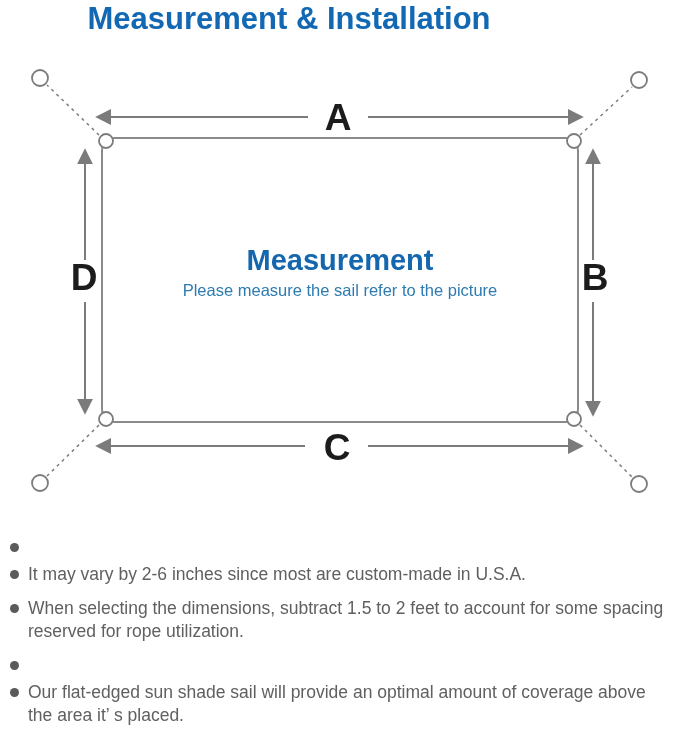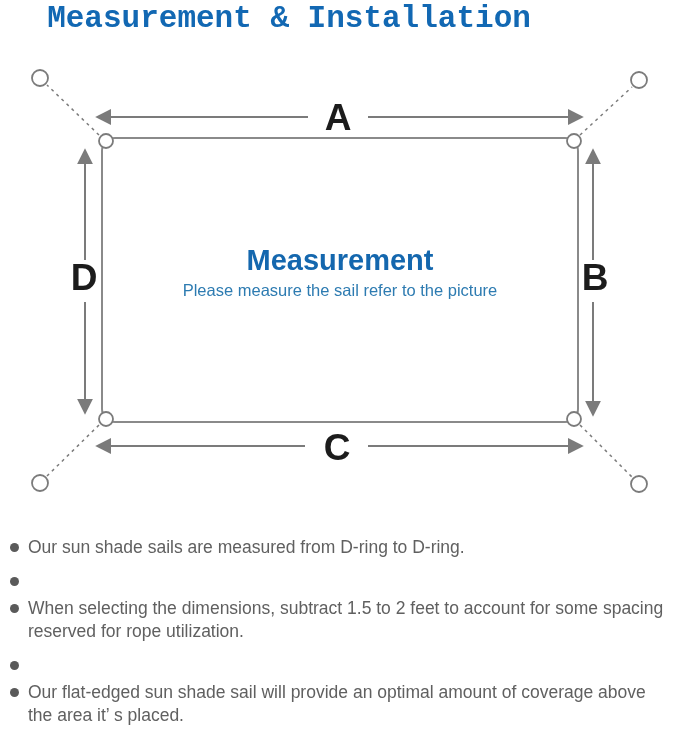--- a/index.html
+++ b/index.html
@@ -23,21 +23,20 @@
     left: 0;
     width: 578px;
     height: 40px;
     line-height: 38px;
     text-align: center;
     font-size: 31px;
     font-weight: 700;
     color: #1268b3;
     letter-spacing: 0px;
     white-space: nowrap;
-    font-family: Liberation Mono, monospace;
   }
   .diagram-wrap {
     position: absolute;
     top: 40px;
     left: 0;
     width: 679px;
     height: 480px;
   }
   svg text.dim-label {
     font-family: "Liberation Sans", "DejaVu Sans", sans-serif;
@@ -132,24 +131,24 @@
       <text x="595" y="250" text-anchor="middle" class="dim-label">B</text>
 
       <text x="340" y="230" text-anchor="middle" class="center-heading">Measurement</text>
       <text x="340" y="256" text-anchor="middle" class="center-subtext">Please measure the sail refer to the picture</text>
     </svg>
   </div>
 
   <div class="notes">
     <div class="note-item">
       <span class="note-dot"></span>
-      <span class="note-text">Our sun shade sails are measured from D-ring to D-ring.</span>
     </div>
     <div class="note-item">
       <span class="note-dot"></span>
+      <span class="note-text">It may vary by 2-6 inches since most are custom-made in U.S.A.</span>
     </div>
     <div class="note-item">
       <span class="note-dot"></span>
       <span class="note-text">When selecting the dimensions, subtract 1.5 to 2 feet to account for some spacing reserved for rope utilization.</span>
     </div>
     <div class="note-item">
       <span class="note-dot"></span>
     </div>
     <div class="note-item">
       <span class="note-dot"></span>

